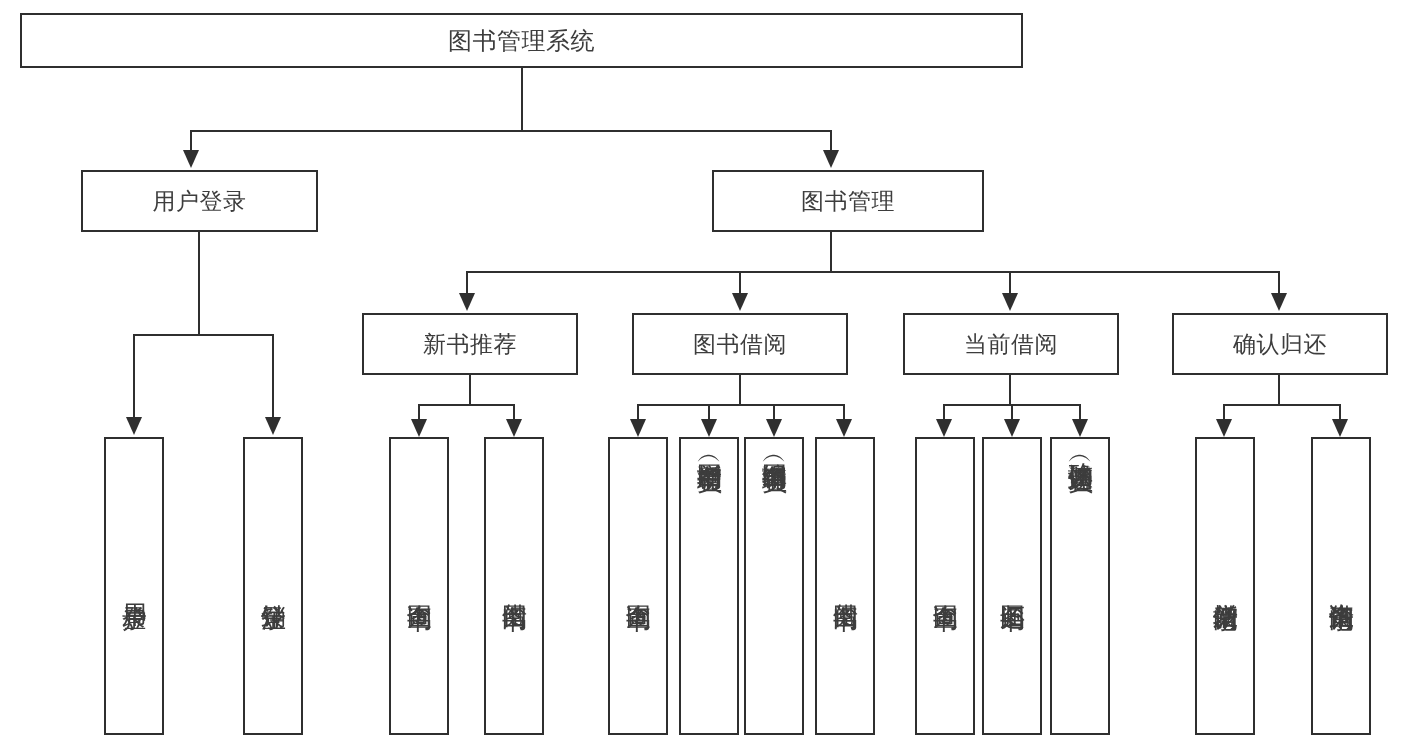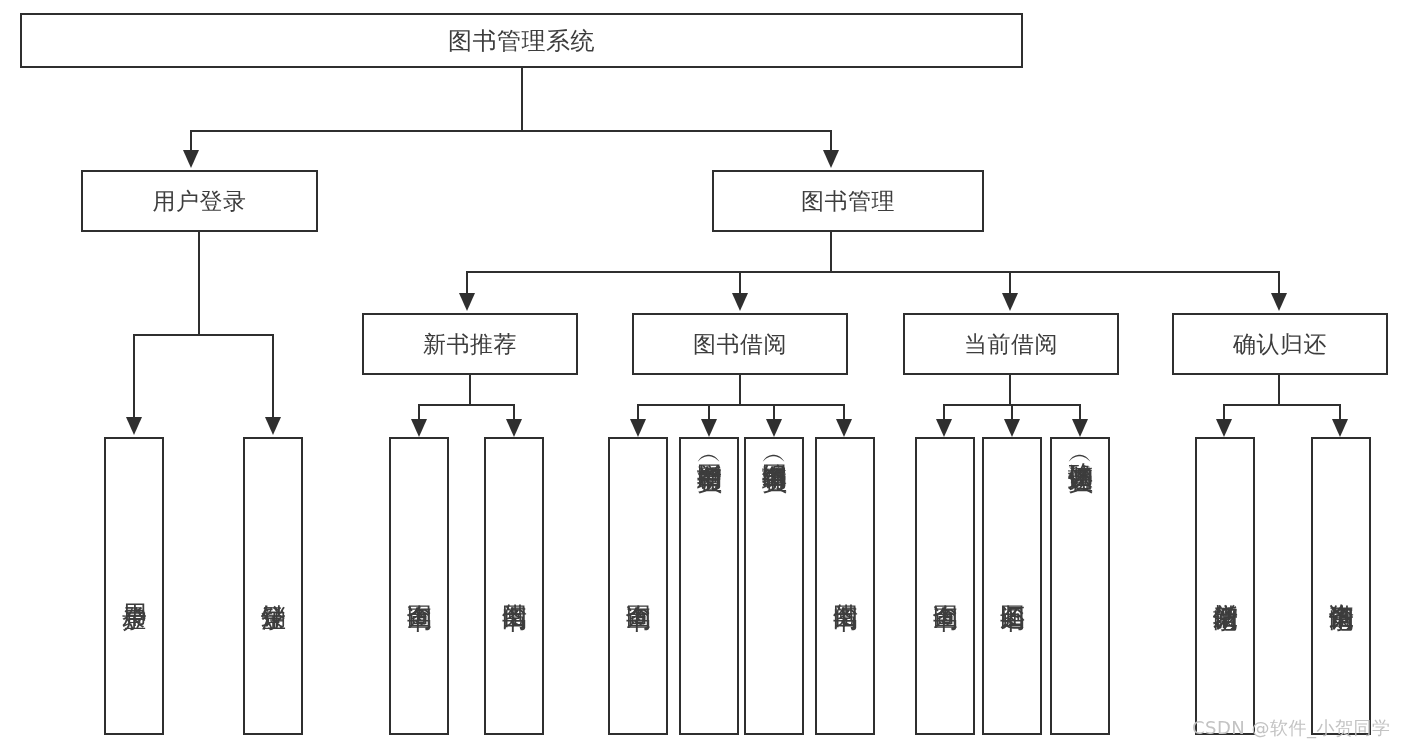--- a/index.html
+++ b/index.html
@@ -215,15 +215,14 @@
     <span class="node-label">确认归还（管理员）</span>
   </div>
 
   <div class="node vert center-text" style="left:1195px; top:437px; width:60px; height:298px;">
     <span class="node-label">新增借阅记录</span>
   </div>
   <div class="node vert center-text" style="left:1311px; top:437px; width:60px; height:298px;">
     <span class="node-label">查询借阅记录</span>
   </div>
 
-  <div class="watermark" style="left:1192px; top:716px;">CSDN @软件_小贺同学</div>
 
 </div>
 
 </body></html>

